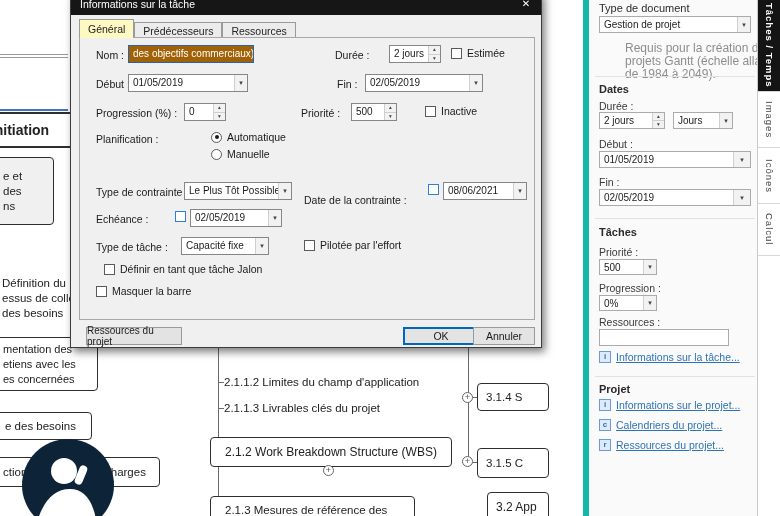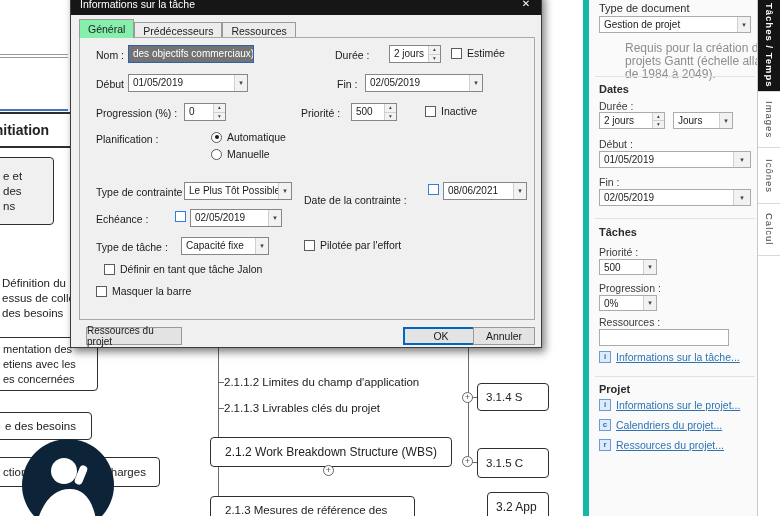--- a/index.html
+++ b/index.html
@@ -12,26 +12,26 @@
   .dtext{position:absolute;font-size:11.5px;color:#222;z-index:2;white-space:nowrap;}
   .pre{white-space:pre-line;line-height:15px;}
   .dline{position:absolute;background:#6a6a6a;z-index:1;}
   .plusdot{position:absolute;width:11px;height:11px;border:1px solid #666;border-radius:50%;background:#fff;font-size:9px;line-height:9px;text-align:center;color:#555;z-index:3;}
   
   .dialog{position:absolute;left:70px;top:-8px;width:472px;height:356px;background:#f0f0f0;border:1px solid #3c3c3c;box-shadow:3px 4px 8px rgba(0,0,0,.5);z-index:10;}
   .titlebar{position:absolute;left:0;top:0;width:100%;height:22px;background:#161616;color:#fff;font-size:10.5px;line-height:22px;padding-left:9px;}
   .closebtn{position:absolute;right:0;top:0;width:30px;height:22px;color:#fff;font-size:10px;text-align:center;line-height:22px;}
   .tabrow{position:absolute;left:8px;top:27px;display:flex;align-items:flex-end;height:18px;}
   .tab{font-size:10.5px;padding:0 8px;height:16px;line-height:16px;border:1px solid #9a9a9a;border-bottom:none;background:#ececec;color:#222;}
-  .tab.active{height:19px;line-height:19px;background:#86efac;position:relative;z-index:2;}
+  .tab.active{height:19px;line-height:19px;background:#fef9c3;position:relative;z-index:2;}
   .panel{position:absolute;left:8px;top:44px;width:456px;height:283px;border:1px solid #a8a8a8;background:#f0f0f0;}
   .lbl{position:absolute;font-size:10.5px;white-space:nowrap;color:#1a1a1a;}
   .field{position:absolute;background:#fff;border:1px solid #868686;display:flex;align-items:stretch;font-size:10px;color:#1a1a1a;height:18px;}
   .field .txt{flex:1;padding:2px 4px 0 4px;white-space:nowrap;overflow:hidden;}
-  .field.seltext{background:#737373;border-color:#2a62b0;}
+  .field.seltext{background:#a16207;border-color:#2a62b0;}
   .field.seltext .txt{color:#fff;}
   .dd{width:13px;display:flex;align-items:center;justify-content:center;font-size:7px;color:#444;border-left:1px solid #cfcfcf;background:#f2f2f2;}
   .spinArr{width:12px;display:flex;flex-direction:column;border-left:1px solid #cfcfcf;}
   .spinArr span{flex:1;font-size:5.5px;line-height:1;display:flex;align-items:center;justify-content:center;color:#444;background:#f2f2f2;}
   .spinArr span:first-child{border-bottom:1px solid #cfcfcf;}
   .chk{position:absolute;display:flex;align-items:center;gap:5px;font-size:10.5px;}
   .chk .box{width:11px;height:11px;background:#fff;border:1px solid #5a5a5a;flex:0 0 auto;}
   .chk.blue .box{border-color:#2f7fe0;}
   .radio{position:absolute;display:flex;align-items:center;gap:5px;font-size:10.5px;}
   .radio .circ{width:11px;height:11px;border:1px solid #5a5a5a;border-radius:50%;background:#fff;position:relative;flex:0 0 auto;}

